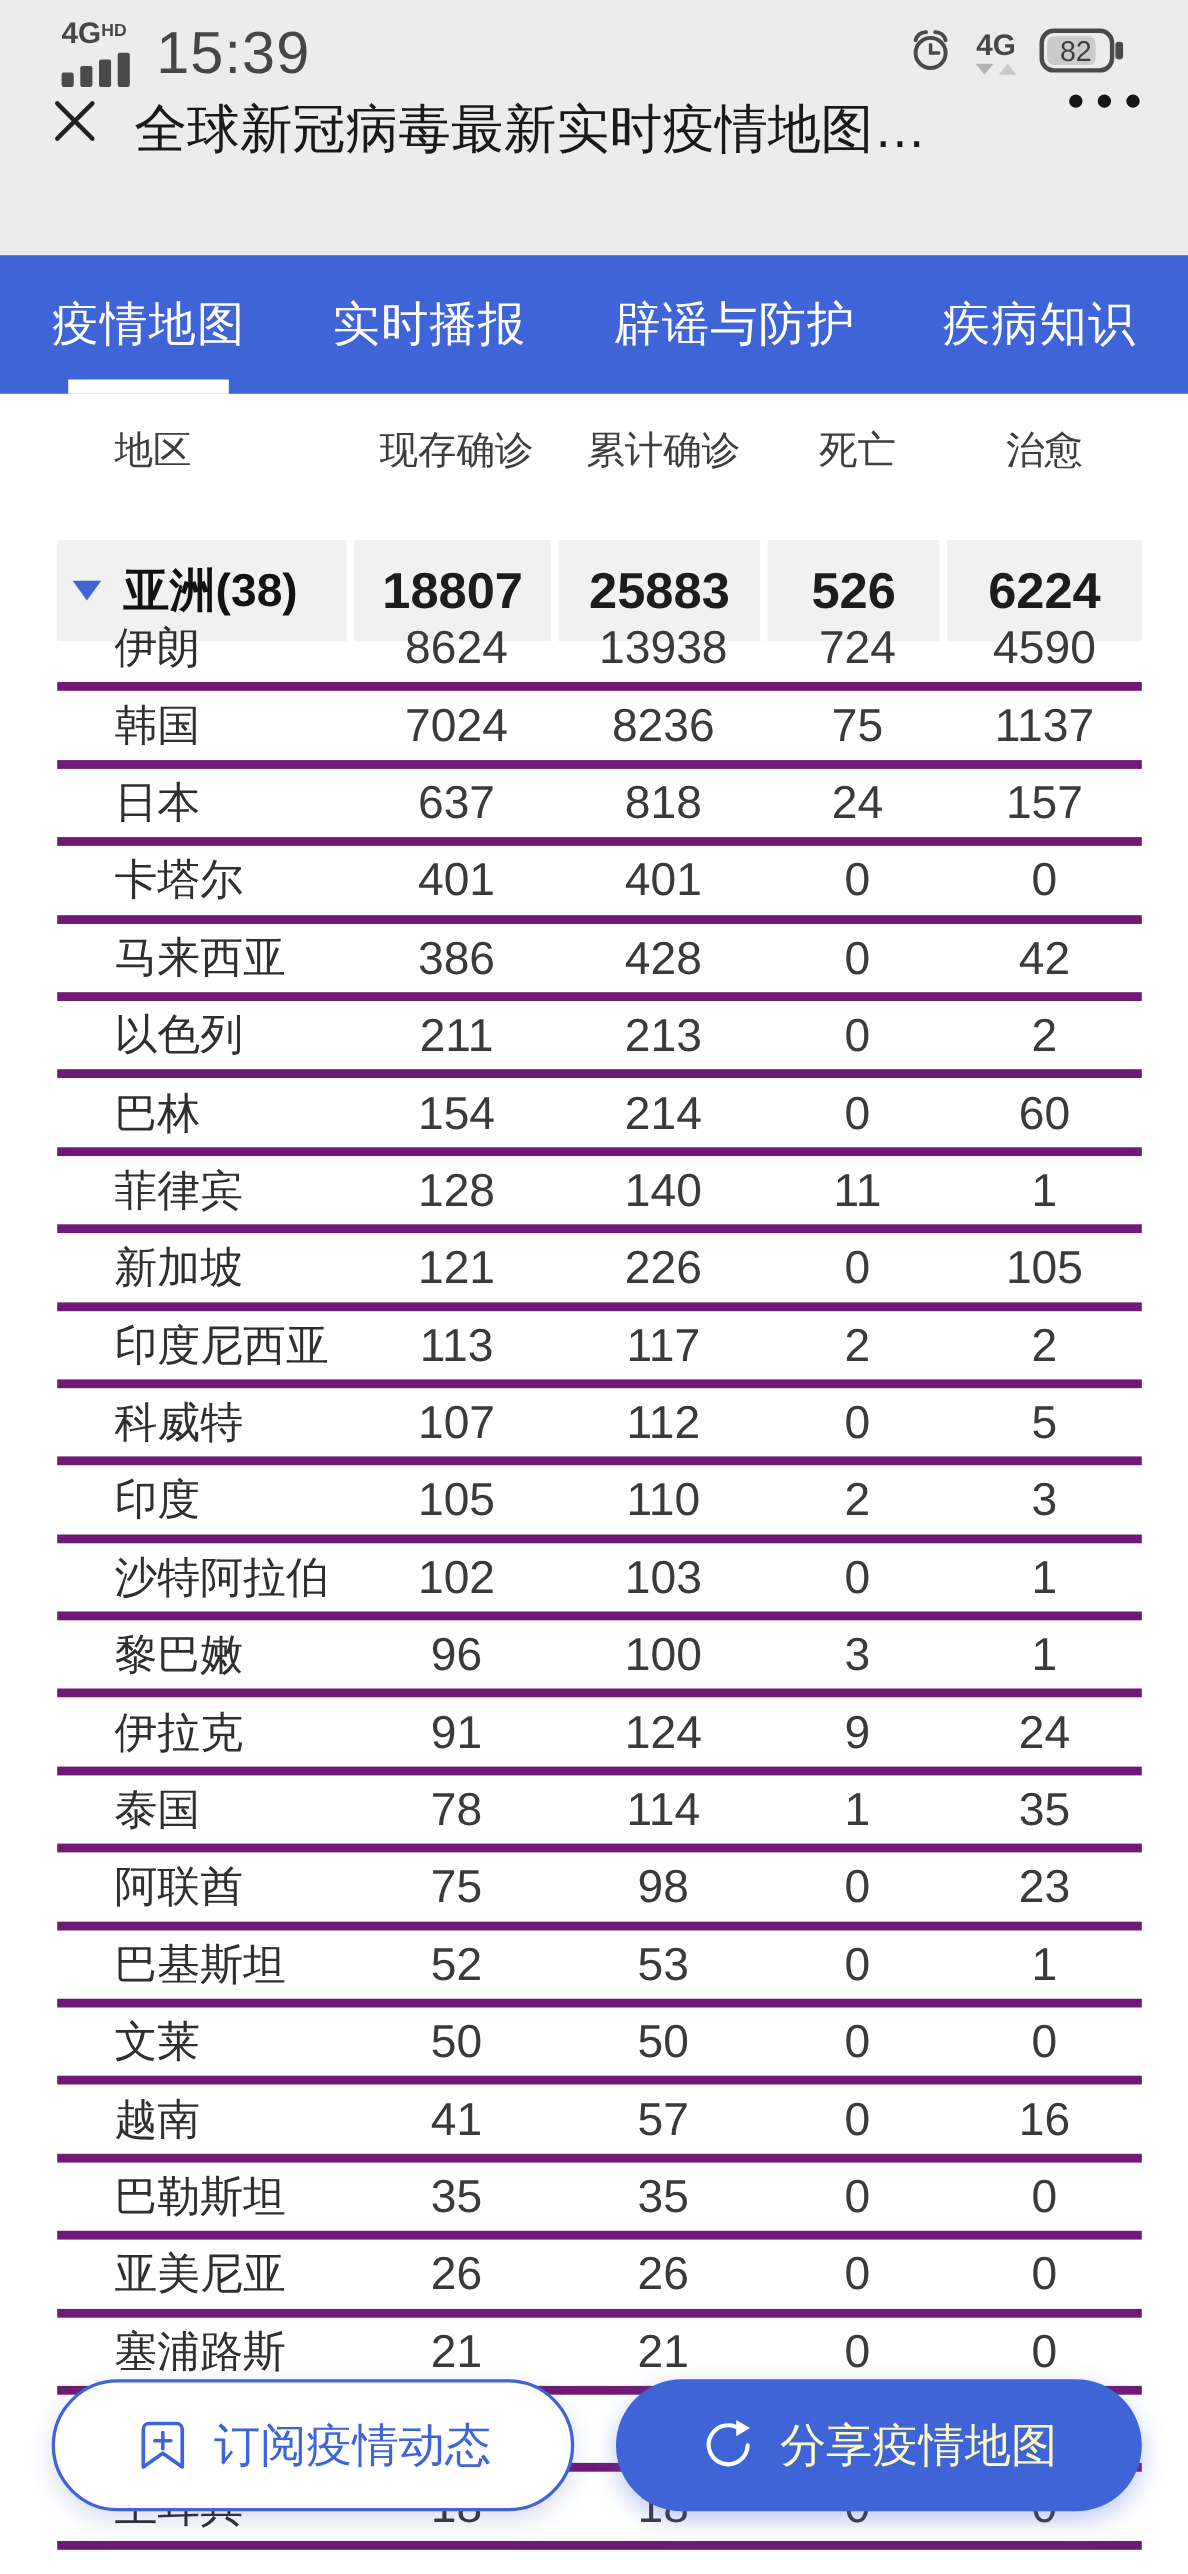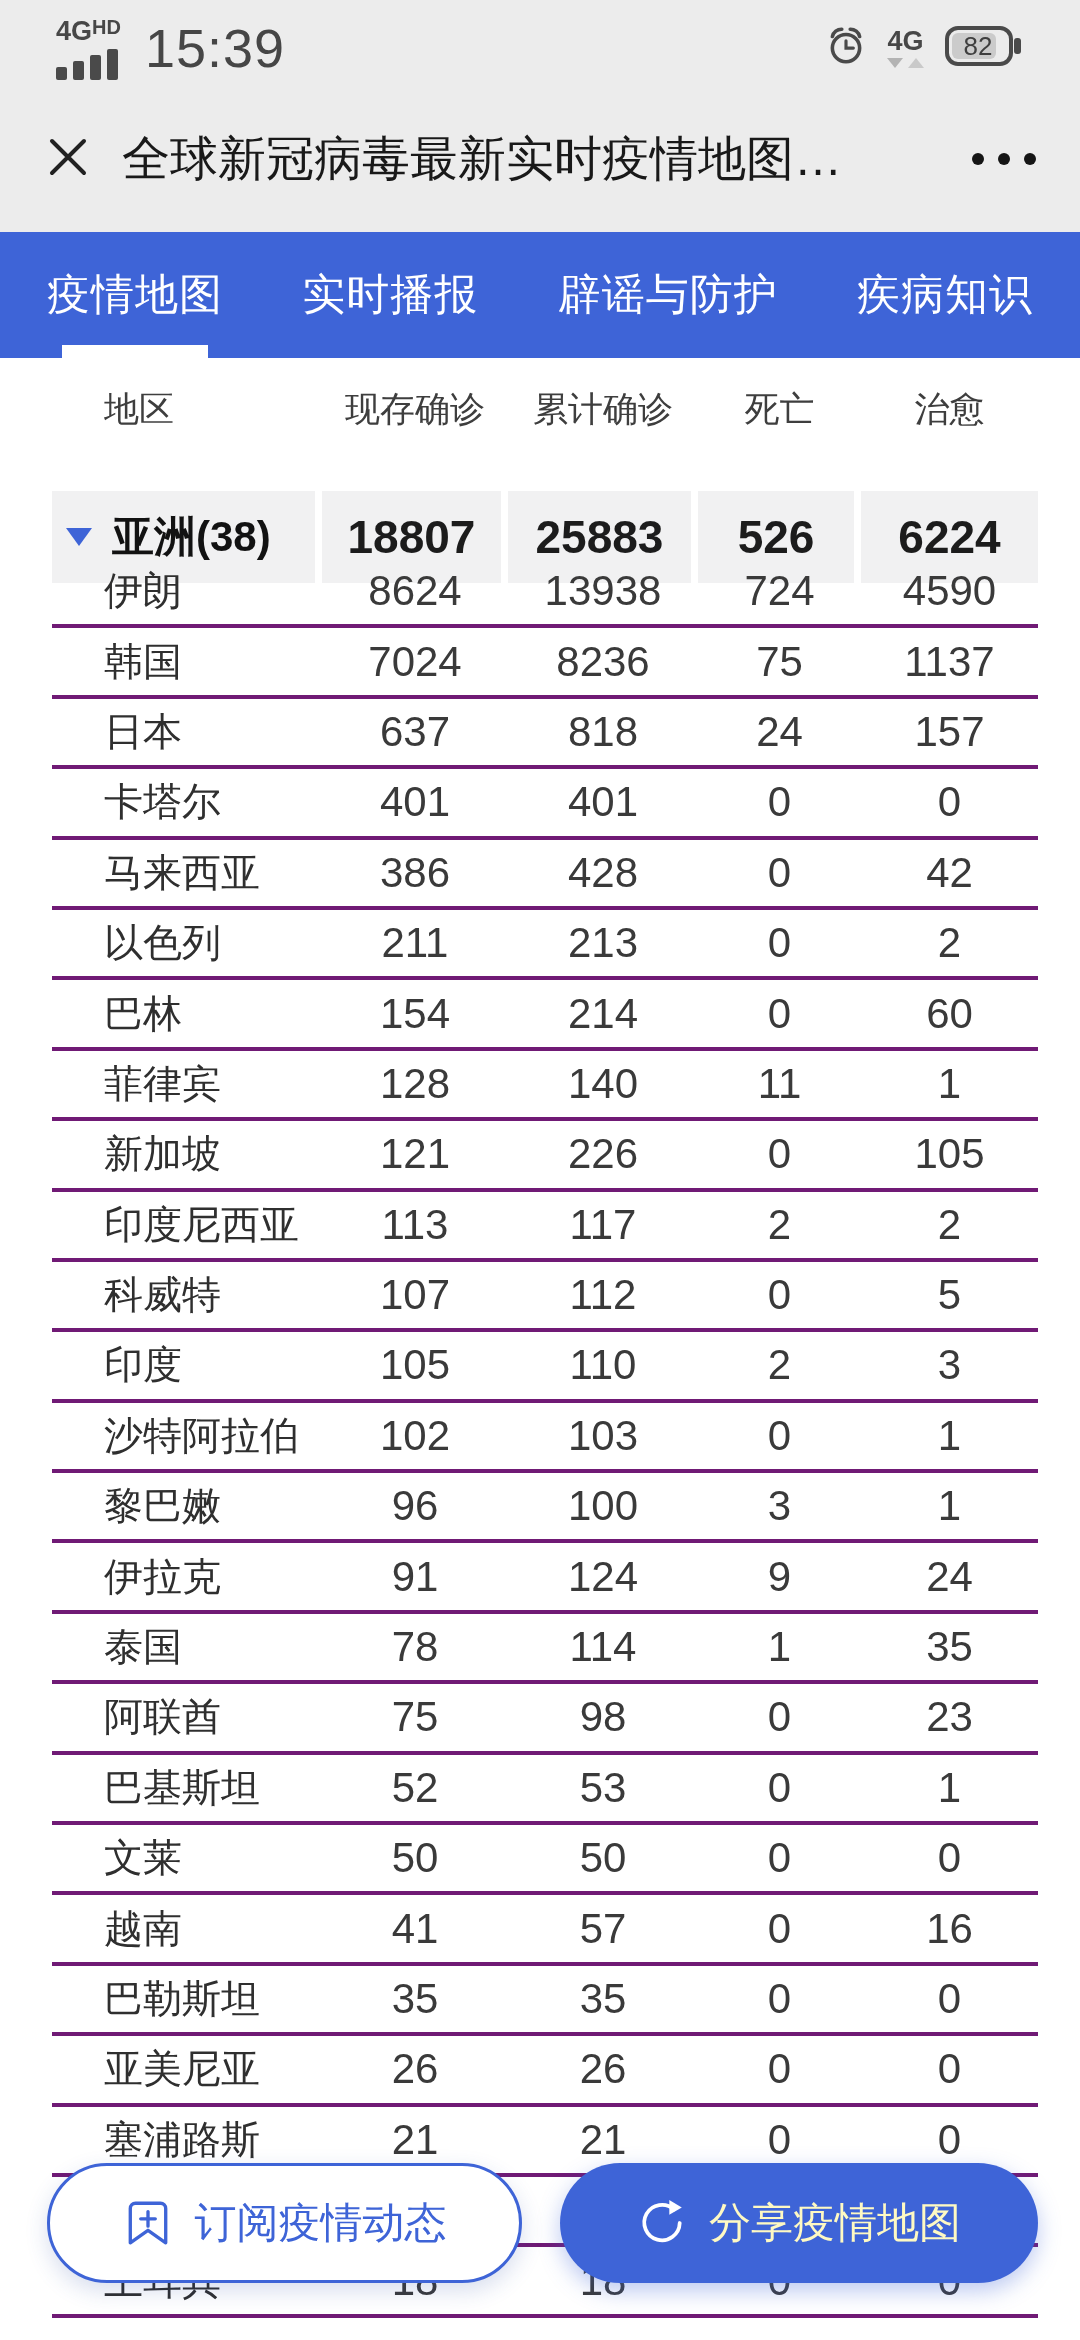--- a/index.html
+++ b/index.html
@@ -4,33 +4,33 @@
 <style>
   html,body{margin:0;padding:0;}
   body{font-family:"Liberation Sans","DejaVu Sans",sans-serif;}
   .screen{position:relative;width:1080px;height:2340px;background:#ffffff;overflow:hidden;}
 
   
   .top-chrome{background:#ECECEC;height:232px;box-sizing:border-box;}
   .status-row{display:flex;align-items:center;height:86px;padding:10px 56px 0 56px;box-sizing:border-box;}
   .carrier{display:flex;flex-direction:column;align-items:flex-start;line-height:1;}
   .carrier-top{font-size:27px;font-weight:bold;color:#474747;letter-spacing:0;}
-  .carrier-top sup{font-size:20px;font-weight:bold;vertical-align:6px;}
+  .carrier-top sup{font-size:16px;font-weight:bold;vertical-align:6px;}
   .sig-bars{display:flex;align-items:flex-end;gap:6px;margin-top:4px;}
   .sig-bars i{display:block;width:11px;background:#4a4a4a;border-radius:2px;}
   .time{font-size:54px;color:#464646;margin-left:24px;letter-spacing:1px;}
   .spacer{flex:1;}
   .right-cluster{display:flex;align-items:center;gap:20px;}
   .net4g{display:flex;flex-direction:column;align-items:center;line-height:1;}
   .net4g .lbl{font-size:27px;font-weight:bold;color:#474747;}
   .tris{display:flex;gap:5px;margin-top:3px;}
   .tri-dn{width:0;height:0;border-left:8px solid transparent;border-right:8px solid transparent;border-top:10px solid #b3b3b3;}
   .tri-up{width:0;height:0;border-left:8px solid transparent;border-right:8px solid transparent;border-bottom:10px solid #c9c9c9;}
 
-  .title-row{display:flex;align-items:center;height:146px;padding:0 44px;box-sizing:border-box;}
+  .title-row{display:flex;height:146px;padding:0 44px;box-sizing:border-box;}
   .page-title{flex:1;font-size:48px;color:#191919;margin-left:30px;white-space:nowrap;overflow:hidden;}
   .more-dots{display:flex;gap:14px;margin-left:16px;}
   .more-dots i{width:12px;height:12px;border-radius:50%;background:#151515;}
 
   
   .nav{position:relative;height:126px;background:#3E64D7;display:flex;align-items:center;justify-content:space-between;padding:0 47px;box-sizing:border-box;}
   .nav .tab{color:#ffffff;font-size:43px;letter-spacing:1px;}
   .tab-underline{position:absolute;left:62px;bottom:0;width:146px;height:13px;background:#ffffff;}
 
   
@@ -40,21 +40,21 @@
   .thead .h-num{text-align:center;}
 
   .group-row{margin-top:6px;height:92px;}
   .group-cell{background:#F1F1F2;height:100%;display:flex;align-items:center;justify-content:center;box-sizing:border-box;margin-top:25px;}
   .group-cell.gap{border-right:7px solid #ffffff;}
   .group-cell.region{justify-content:flex-start;padding-left:14px;}
   .caret-down{width:0;height:0;border-left:13px solid transparent;border-right:13px solid transparent;border-top:18px solid #3E64D7;margin-right:20px;}
   .group-name{font-size:42px;font-weight:bold;color:#121212;}
   .group-val{font-size:46px;font-weight:bold;color:#1c1c1c;}
 
-  .row{height:70.4px;align-items:center;border-bottom:4px solid #701a75;box-sizing:border-box;}
+  .row{height:70.4px;align-items:center;border-bottom:8px solid #701a75;box-sizing:border-box;}
   .cell-region{padding-left:52px;font-size:39px;color:#2f2f2f;white-space:nowrap;}
   .cell-num{text-align:center;font-size:42px;color:#3a3a3a;}
 
   
   .btn{position:absolute;top:2163px;height:120px;border-radius:60px;display:flex;align-items:center;justify-content:center;gap:22px;font-size:42px;box-sizing:border-box;cursor:pointer;}
   .btn-subscribe{left:47px;width:475px;background:#ffffff;border:3px solid #3E64D7;color:#3E64D7;box-shadow:0 8px 22px rgba(40,70,160,0.18);}
   .btn-share{left:560px;width:478px;background:#3E64D7;border:none;color:#fef9c3;box-shadow:0 8px 22px rgba(62,100,215,0.35);}
   .btn svg{display:block;}
 </style>
 </head>

